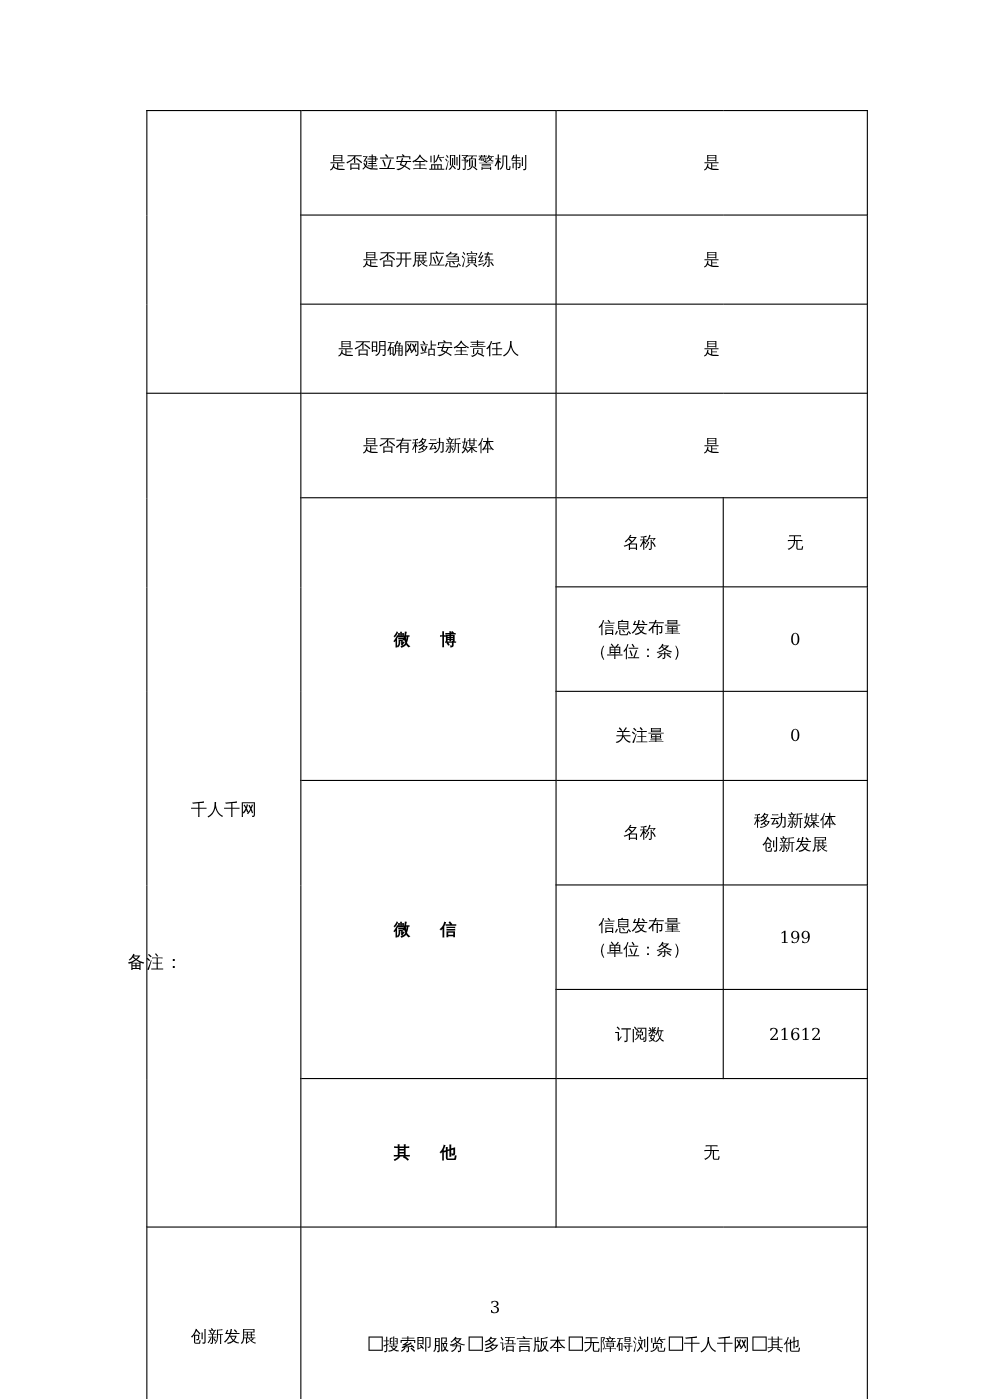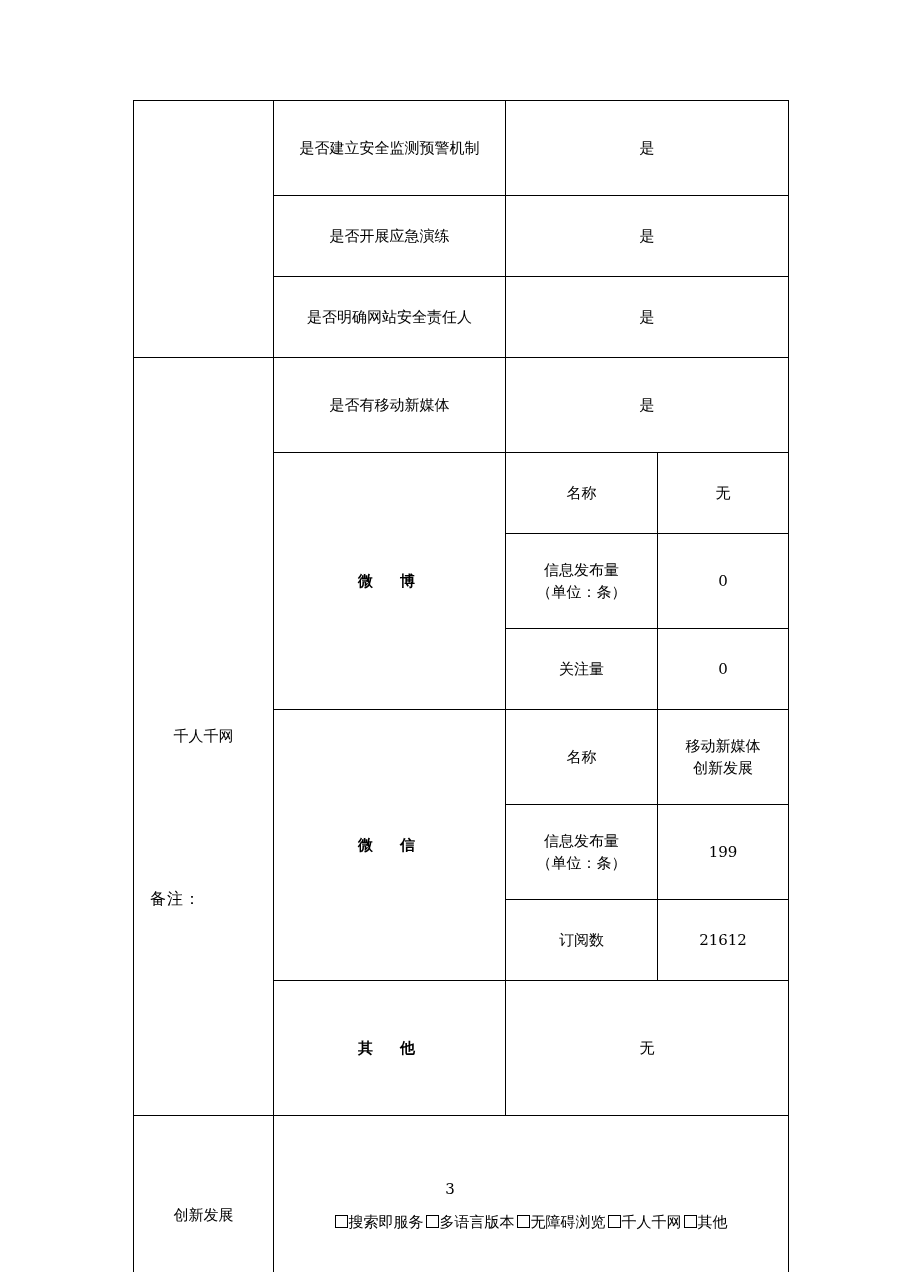--- a/index.html
+++ b/index.html
@@ -67,25 +67,24 @@
     width: 11px;
     height: 11px;
     border: 1.6px solid #000;
     margin-right: 1px;
     margin-left: 2px;
     vertical-align: -1px;
   }
   .cb:first-child { margin-left: 0; }
   .remark {
     position: absolute;
-    left: 150px;
+    left: 116px;
     top: 865px;
     font-size: 16px;
     letter-spacing: 1px;
-    margin-top: 24px;
   }
   .page-number {
     position: absolute;
     left: 0;
     width: 900px;
     top: 1180px;
     text-align: center;
     font-size: 15px;
   }
 </style>

